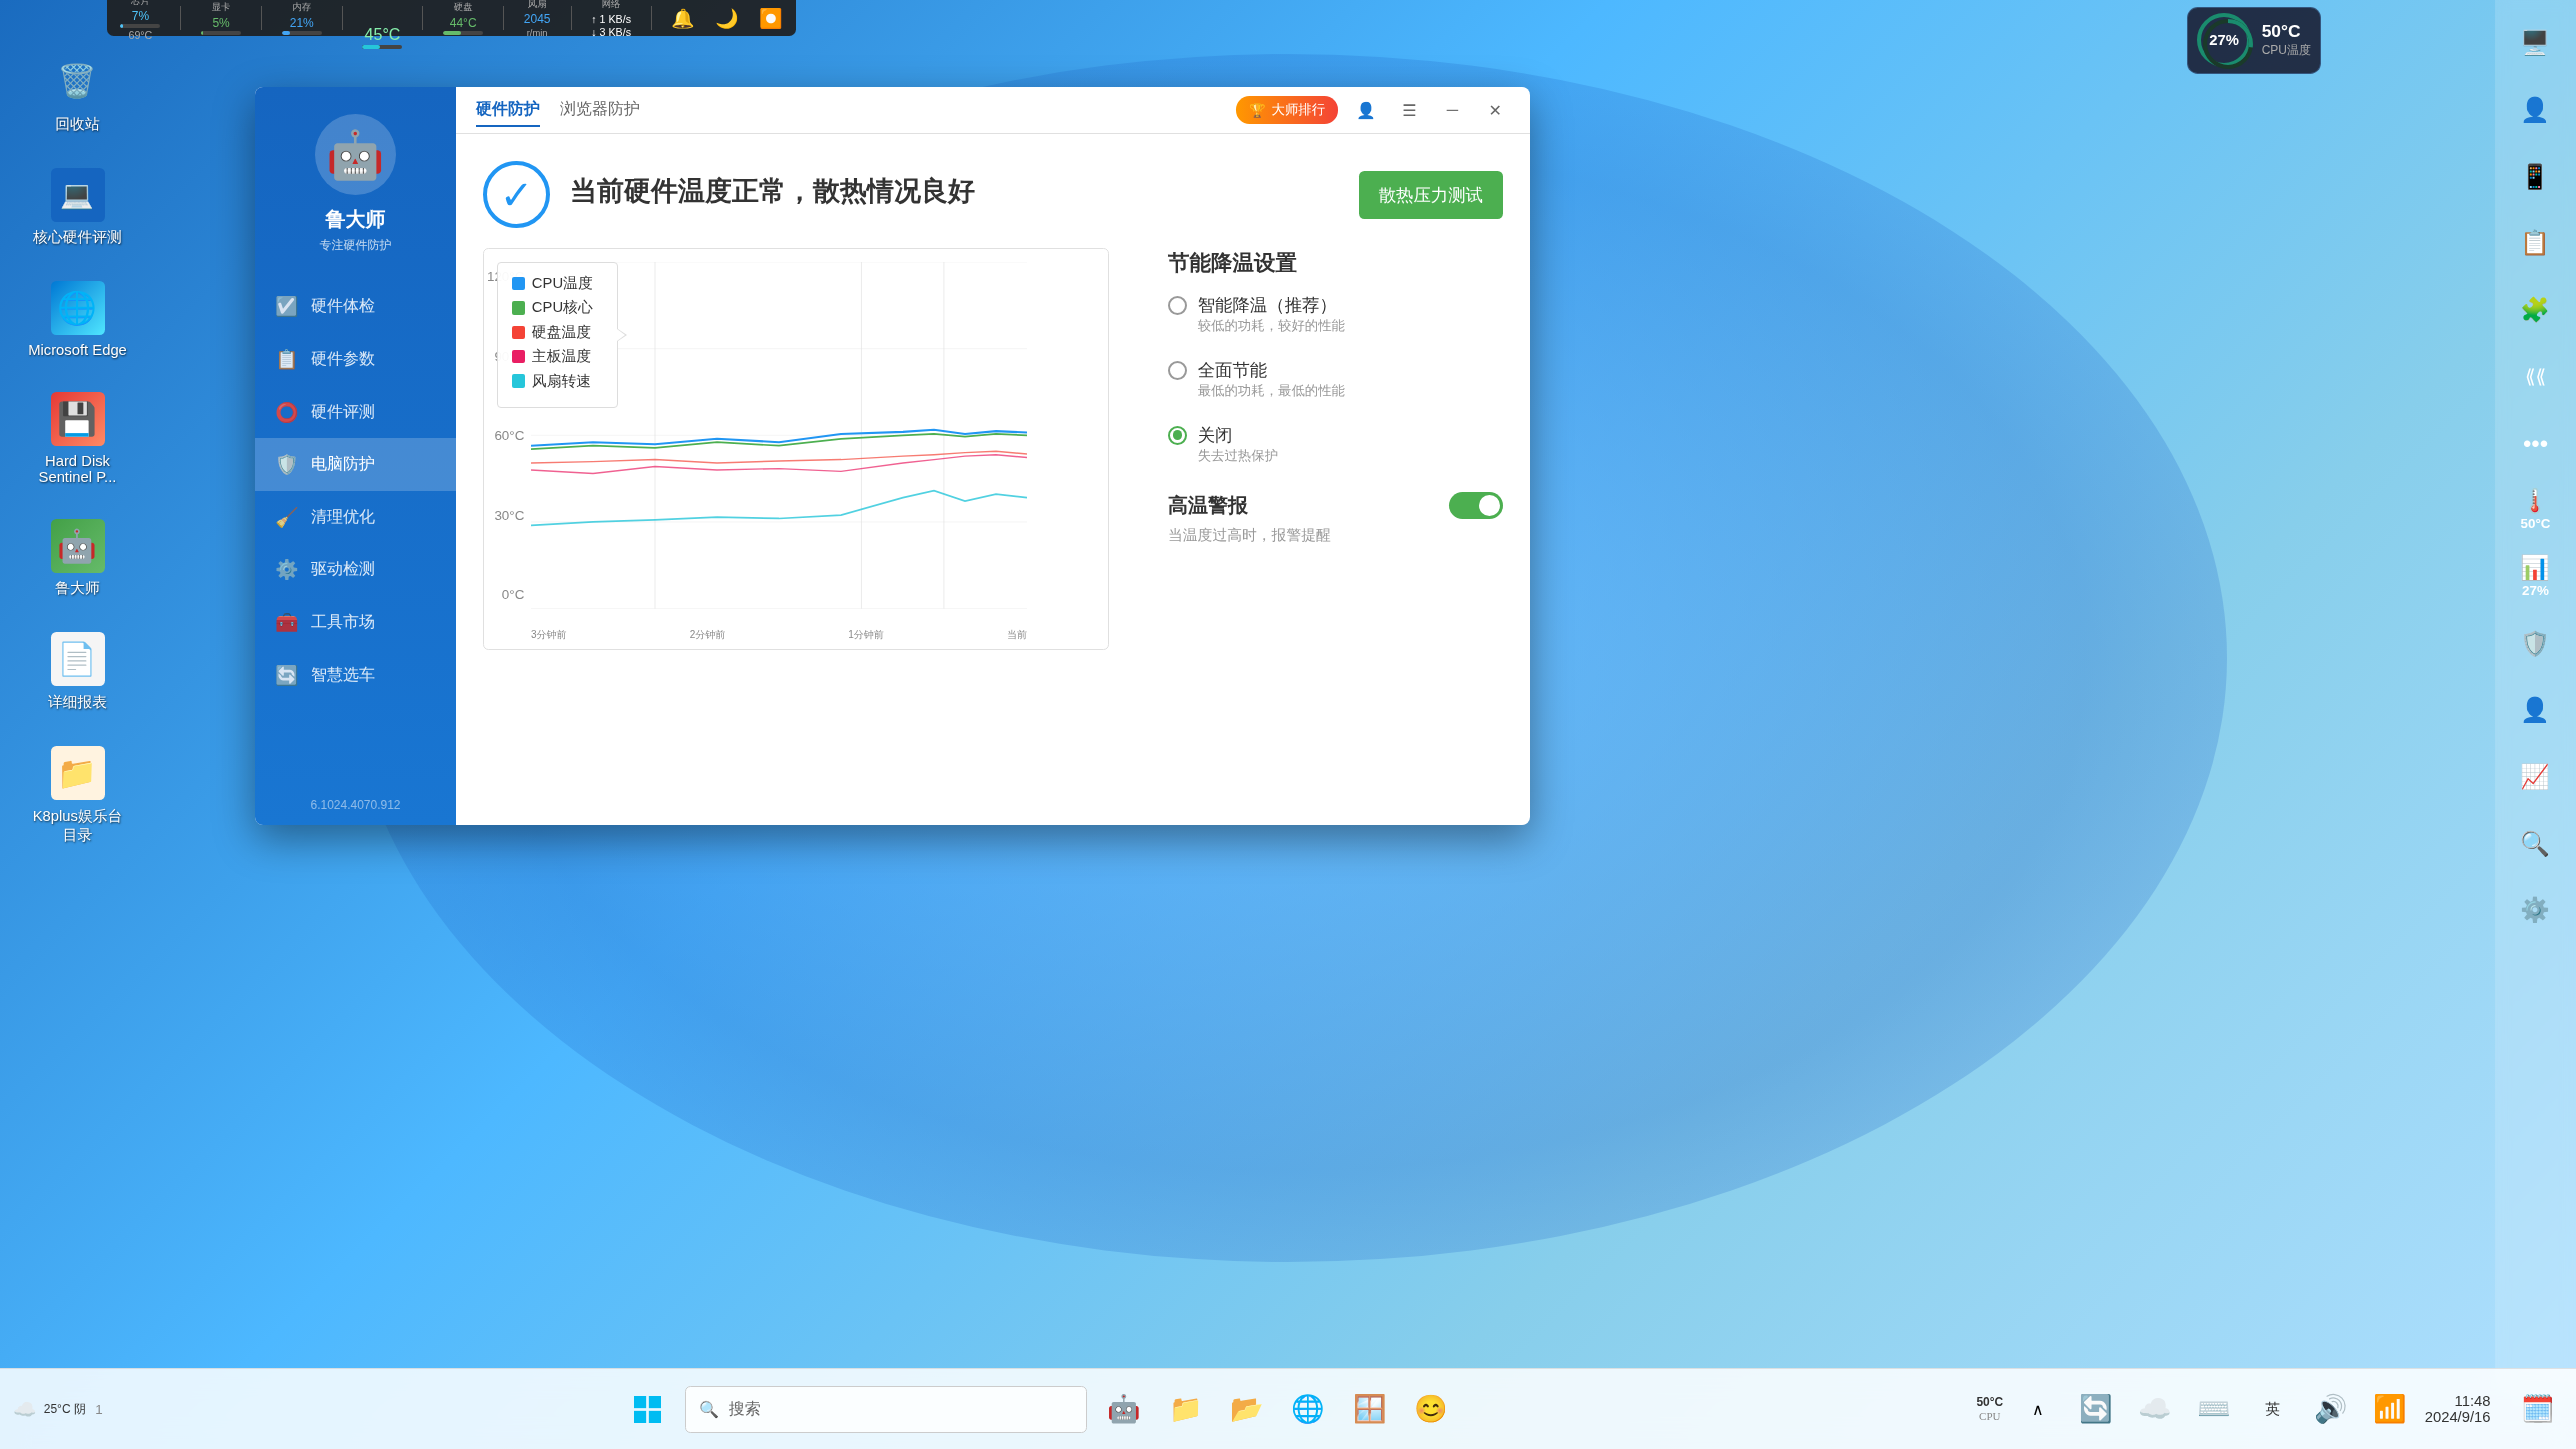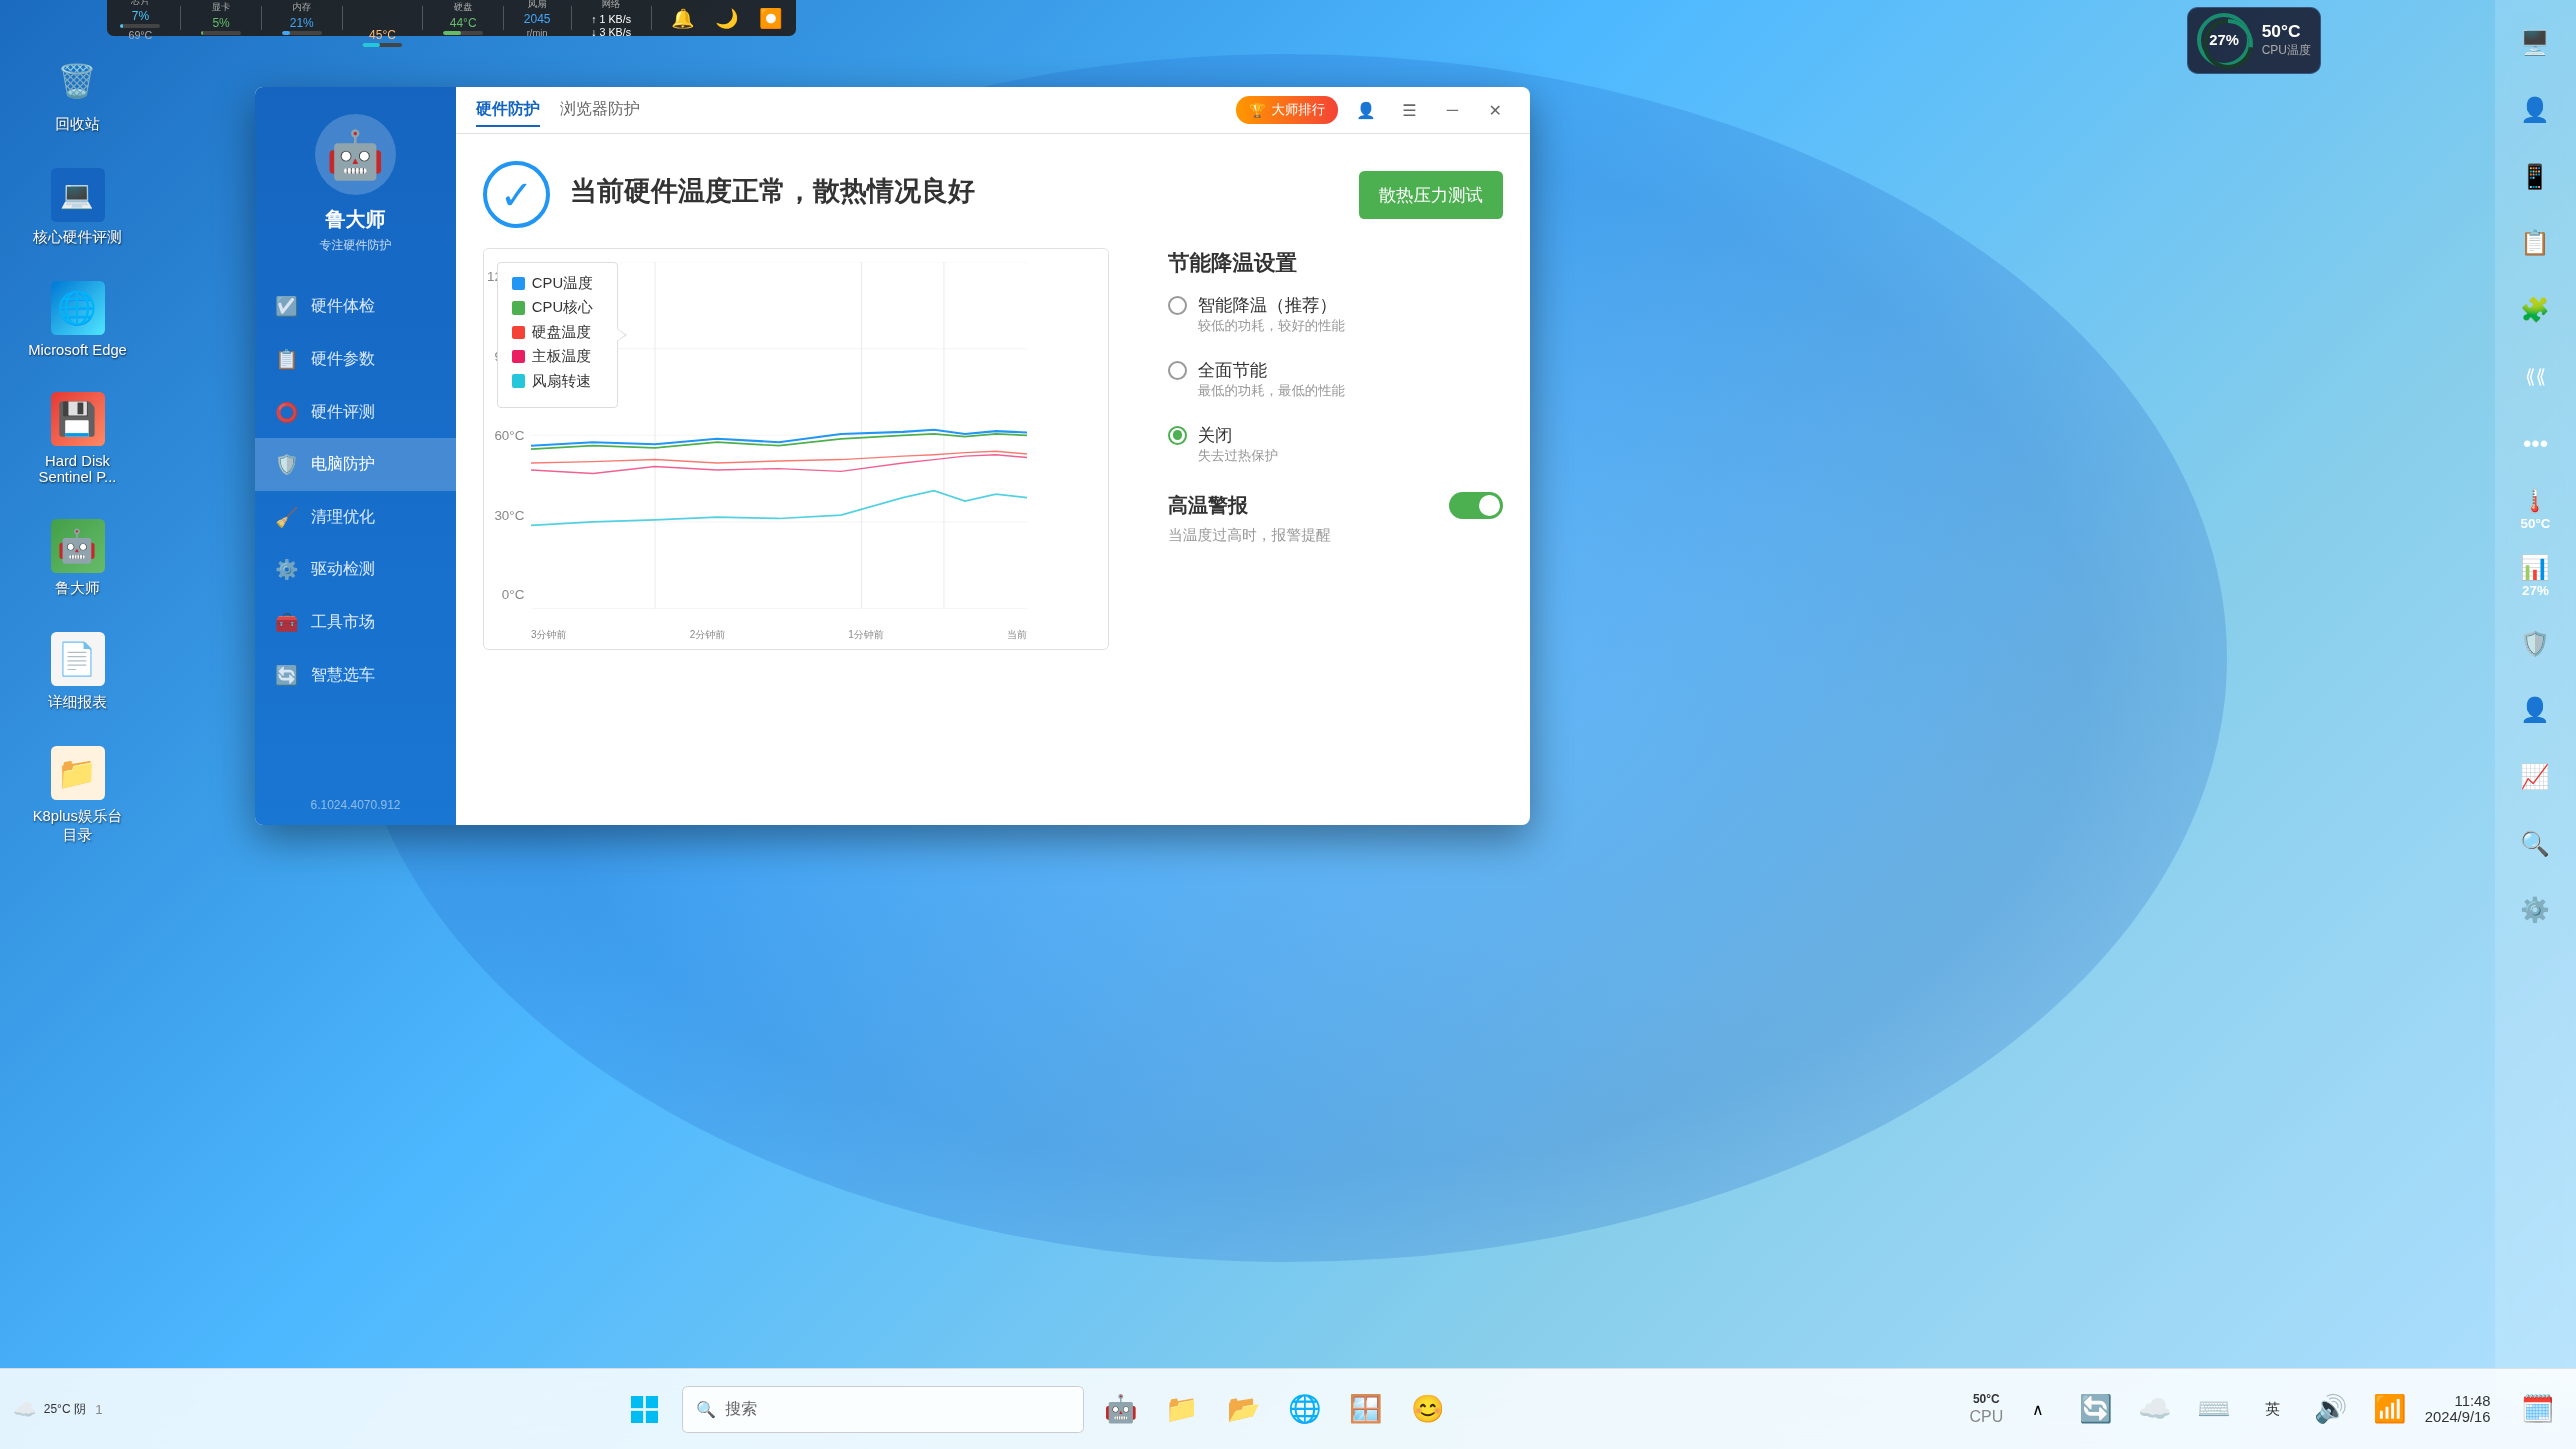--- a/index.html
+++ b/index.html
@@ -661,21 +661,21 @@
   <div class="monitor-item">
     <div class="monitor-label">内存</div>
     <div style="color:#42a5f5;font-size:12px;">21%</div>
     <div class="monitor-bar">
         <div class="monitor-bar-fill" style="width:21%;background:#42a5f5;"></div>
       </div>
   </div>
   <div class="monitor-separator"></div>
   <div class="monitor-item">
     <div class="monitor-label">主板</div>
-    <div style="color:#fdba74;font-size:12px;margin-top:24px;">45°C</div>
+    <div style="color:#86efac;font-size:16px;margin-top:24px;">45°C</div>
     <div class="monitor-bar">
         <div class="monitor-bar-fill" style="width:45%;background:#26c6da;"></div>
       </div>
   </div>
   <div class="monitor-separator"></div>
   <div class="monitor-item">
     <div class="monitor-label">硬盘</div>
     <div style="color:#66bb6a;font-size:12px;">44°C</div>
     <div class="monitor-bar">
         <div class="monitor-bar-fill" style="width:44%;background:#66bb6a;"></div>
@@ -1025,21 +1025,21 @@
     <div class="taskbar-icon">📂</div>
     <div class="taskbar-icon">🌐</div>
     <div class="taskbar-icon">🪟</div>
     <div class="taskbar-icon">😊</div>
   </div>
 
   <div class="taskbar-right">
 
     <div class="taskbar-cpu-badge">
       <span style="font-weight:bold;">50°C</span>
-      <span style="font-size:16px;color:#888;">CPU</span>
+      <span style="font-size:11px;color:#888;font-family:Liberation Serif, serif;">CPU</span>
     </div>
 
     <div class="taskbar-icon" style="font-size:16px;">∧</div>
 
     <div class="taskbar-icon">🔄</div>
 
     <div class="taskbar-icon">☁️</div>
 
     <div class="taskbar-icon">⌨️</div>
 

